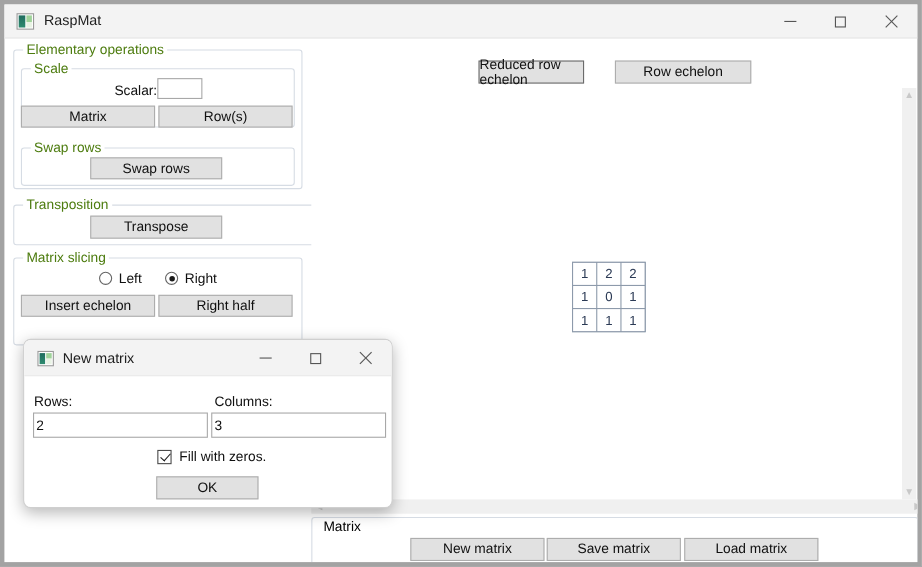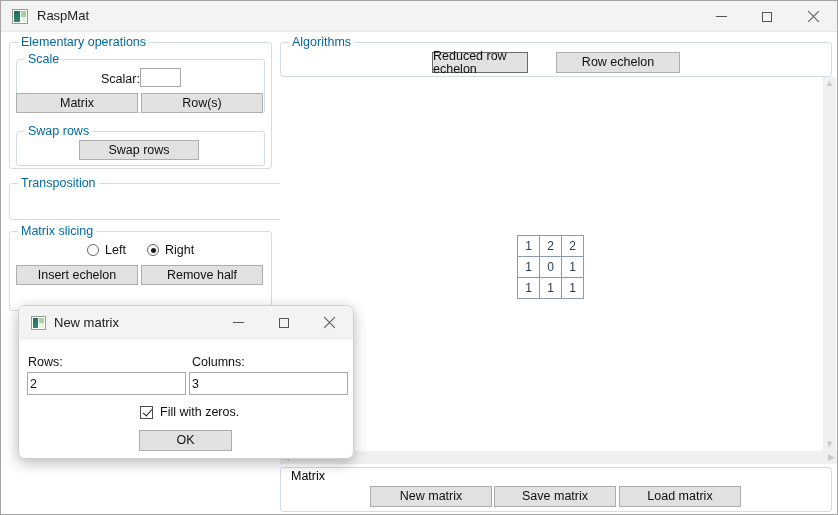--- a/index.html
+++ b/index.html
@@ -15,21 +15,21 @@
     font-size: 12px;
     color: #000;
   }
 
   
   #app-window {
     position: absolute;
     left: 0; top: 0;
     width: 838px; height: 515px;
     background: #ffffff;
-    border: 1px solid #a3a3a3;
+    border: 4px solid #a3a3a3;
     box-sizing: border-box;
     overflow: hidden;
     text-decoration: underline;
   }
 
   .titlebar {
     position: absolute;
     left: 0; top: 0;
     width: 100%;
     height: 31px;
@@ -108,21 +108,21 @@
     border-radius: 3px;
     box-sizing: border-box;
     background: transparent;
   }
   .groupbox > .gb-title {
     position: absolute;
     top: -8px; left: 8px;
     background: #ffffff;
     padding: 0 3px;
     font-size: 12.5px;
-    color: #0369a1;
+    color: #4d7c0f;
     white-space: nowrap;
   }
 
   
   .btn {
     position: absolute;
     background: #e1e1e1;
     border: 1px solid #adadad;
     box-sizing: border-box;
     font-family: "Liberation Sans", sans-serif;
@@ -372,38 +372,36 @@
   <div class="btn" style="left:140px; top:92px; width:122px; height:20px;">Row(s)</div>
 
   <div class="groupbox" style="left:15px; top:130px; width:249px; height:35px;">
     <span class="gb-title">Swap rows</span>
   </div>
   <div class="btn" style="left:78px; top:139px; width:120px; height:20px;">Swap rows</div>
 
   <div class="groupbox" style="left:8px; top:182px; width:290px; height:37px;">
     <span class="gb-title">Transposition</span>
   </div>
+  <div class="btn" style="left:78px; top:192px; width:120px; height:21px;">Transpose</div>
 
   <div class="groupbox" style="left:8px; top:230px; width:263px; height:80px;">
     <span class="gb-title">Matrix slicing</span>
   </div>
   <div class="radio-wrap" style="left:86px; top:242px;">
     <span class="radio-dot"></span>
     <span class="radio-label">Left</span>
   </div>
   <div class="radio-wrap" style="left:146px; top:242px;">
     <span class="radio-dot on"></span>
     <span class="radio-label">Right</span>
   </div>
   <div class="btn" style="left:15px; top:264px; width:122px; height:20px;">Insert echelon</div>
-  <div class="btn" style="left:140px; top:264px; width:122px; height:20px;">Remove half</div>
-
-  <div class="groupbox" style="left:279px; top:41px; width:552px; height:35px;">
-    <span class="gb-title">Algorithms</span>
-  </div>
+  <div class="btn" style="left:140px; top:264px; width:122px; height:20px;">Right half</div>
+
   <div class="btn focused" style="left:431px; top:51px; width:96px; height:21px;">Reduced row echelon</div>
   <div class="btn" style="left:555px; top:51px; width:124px; height:21px;">Row echelon</div>
 
   <div id="canvas-area">
     <div id="matrix-grid" style="grid-template-columns: repeat(3, 21px);">
         <div class="cell">1</div>
         <div class="cell">2</div>
         <div class="cell">2</div>
         <div class="cell">1</div>
         <div class="cell">0</div>

